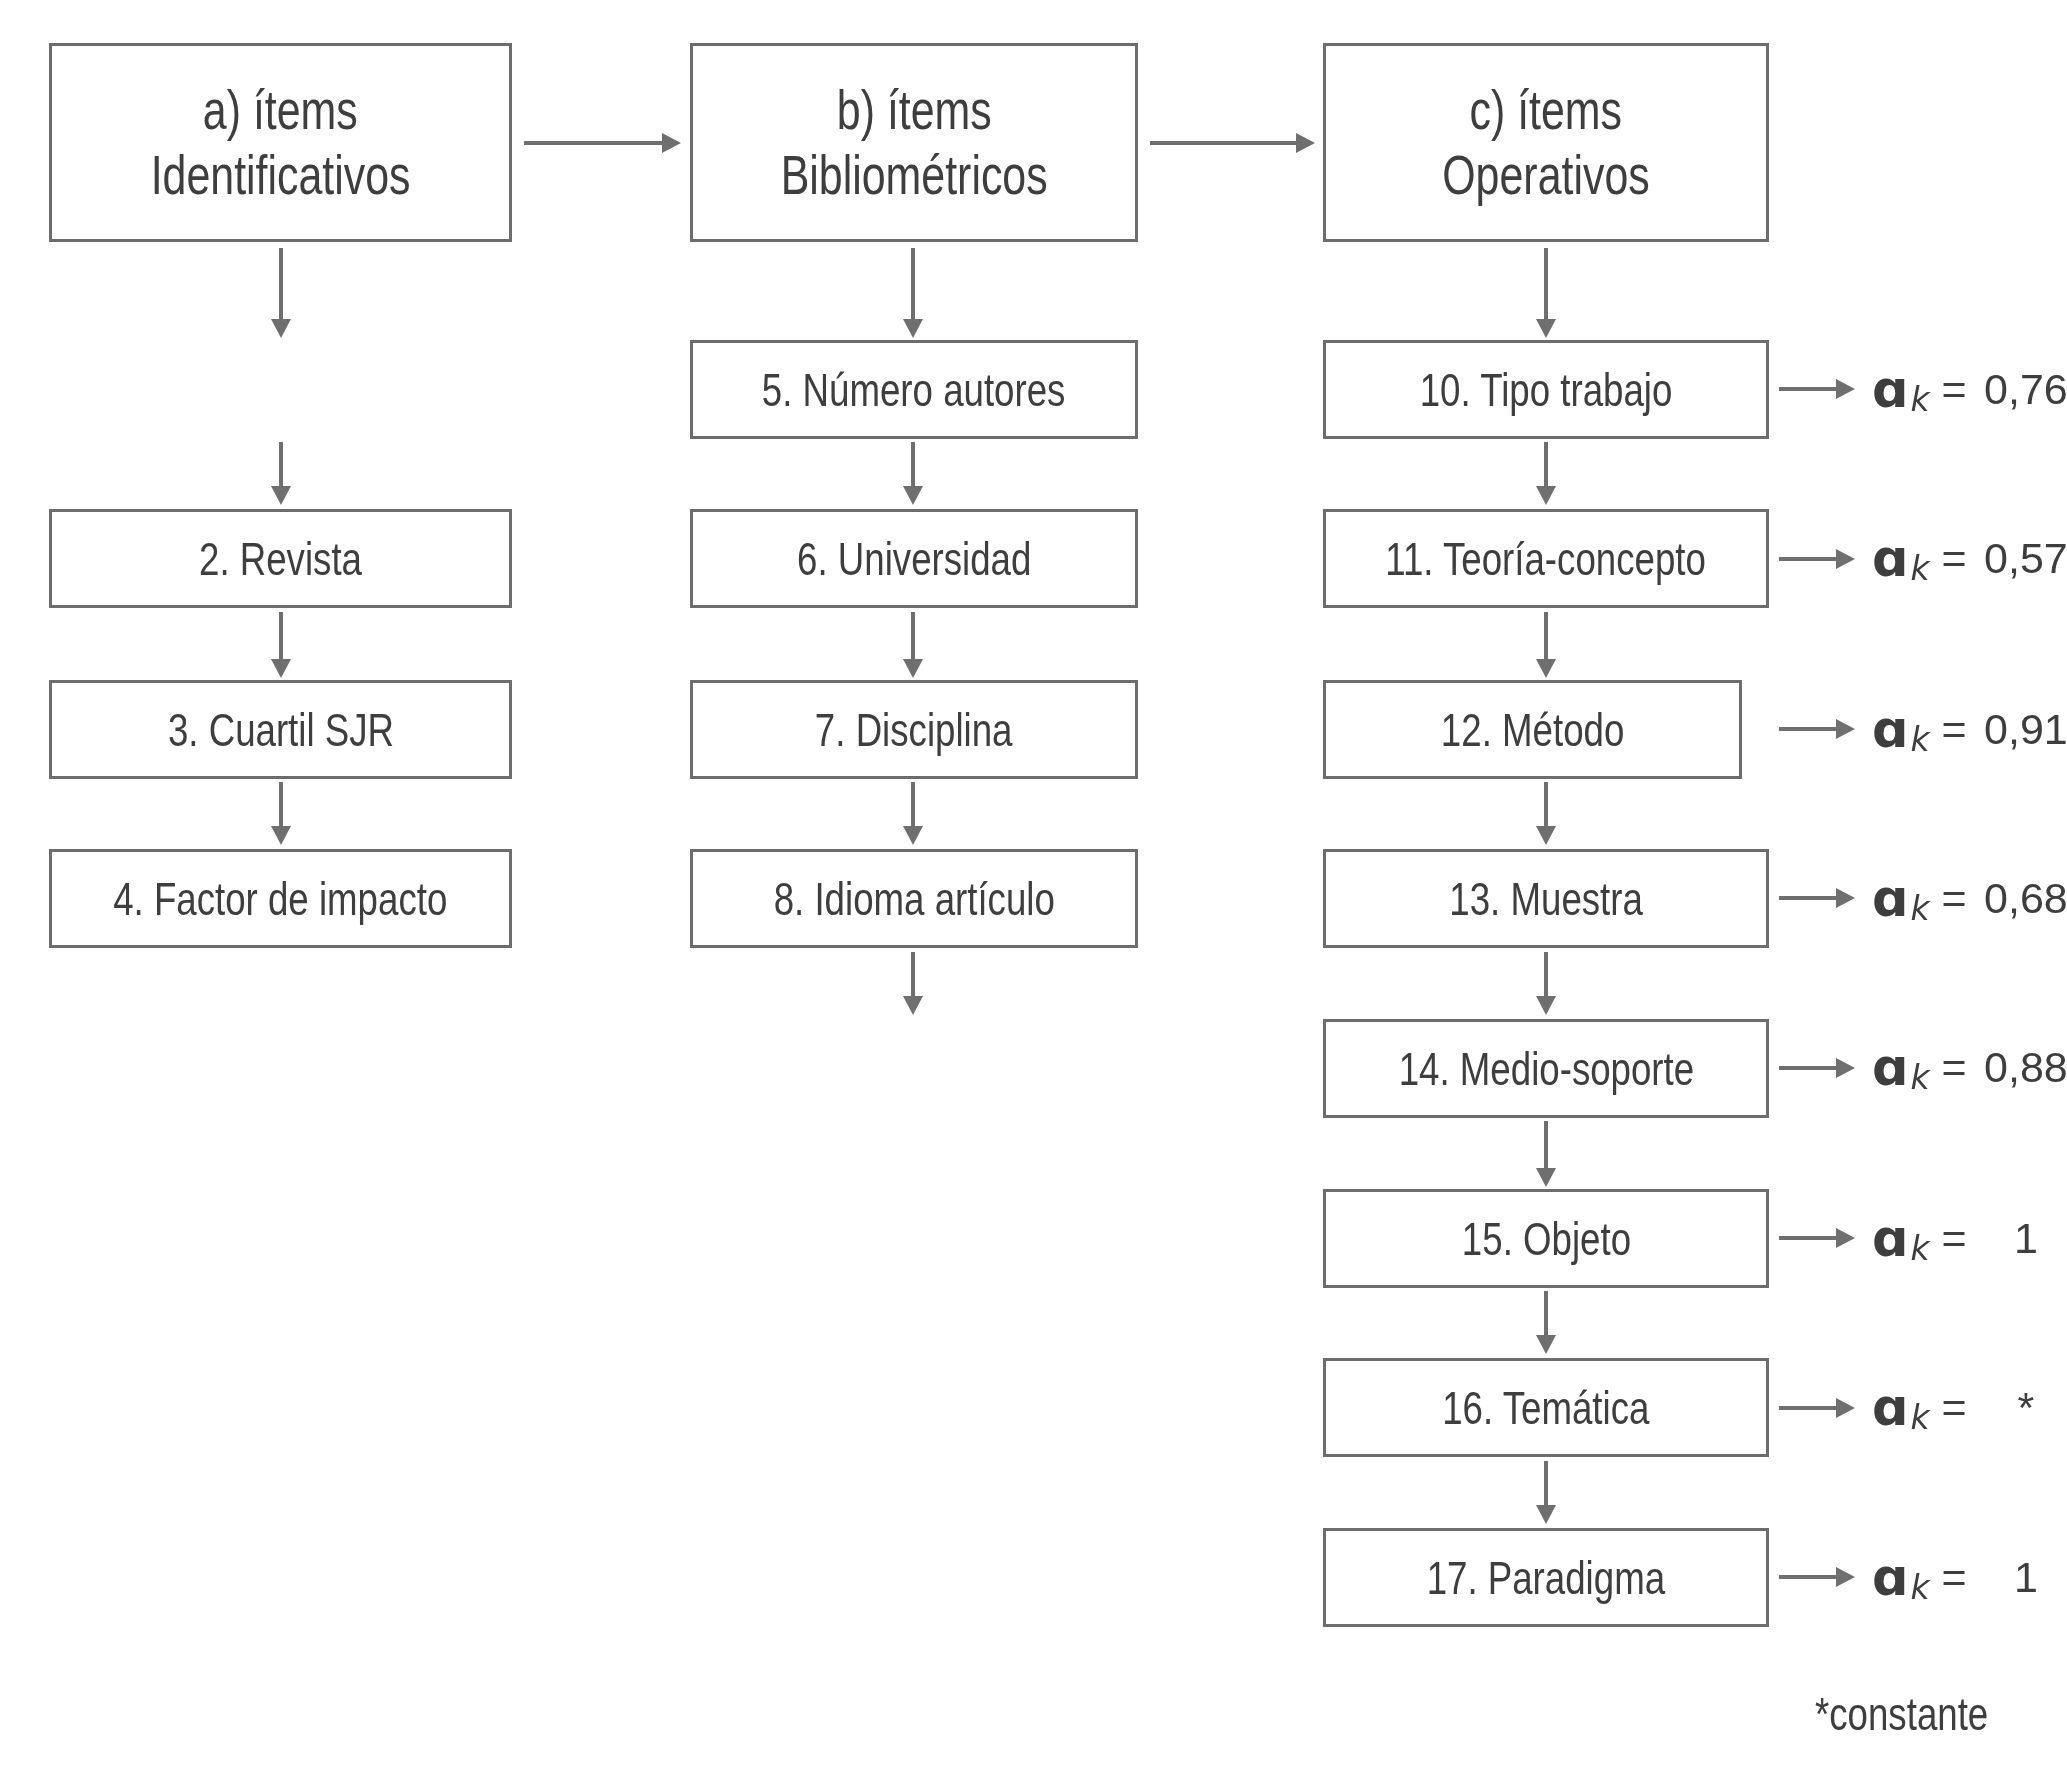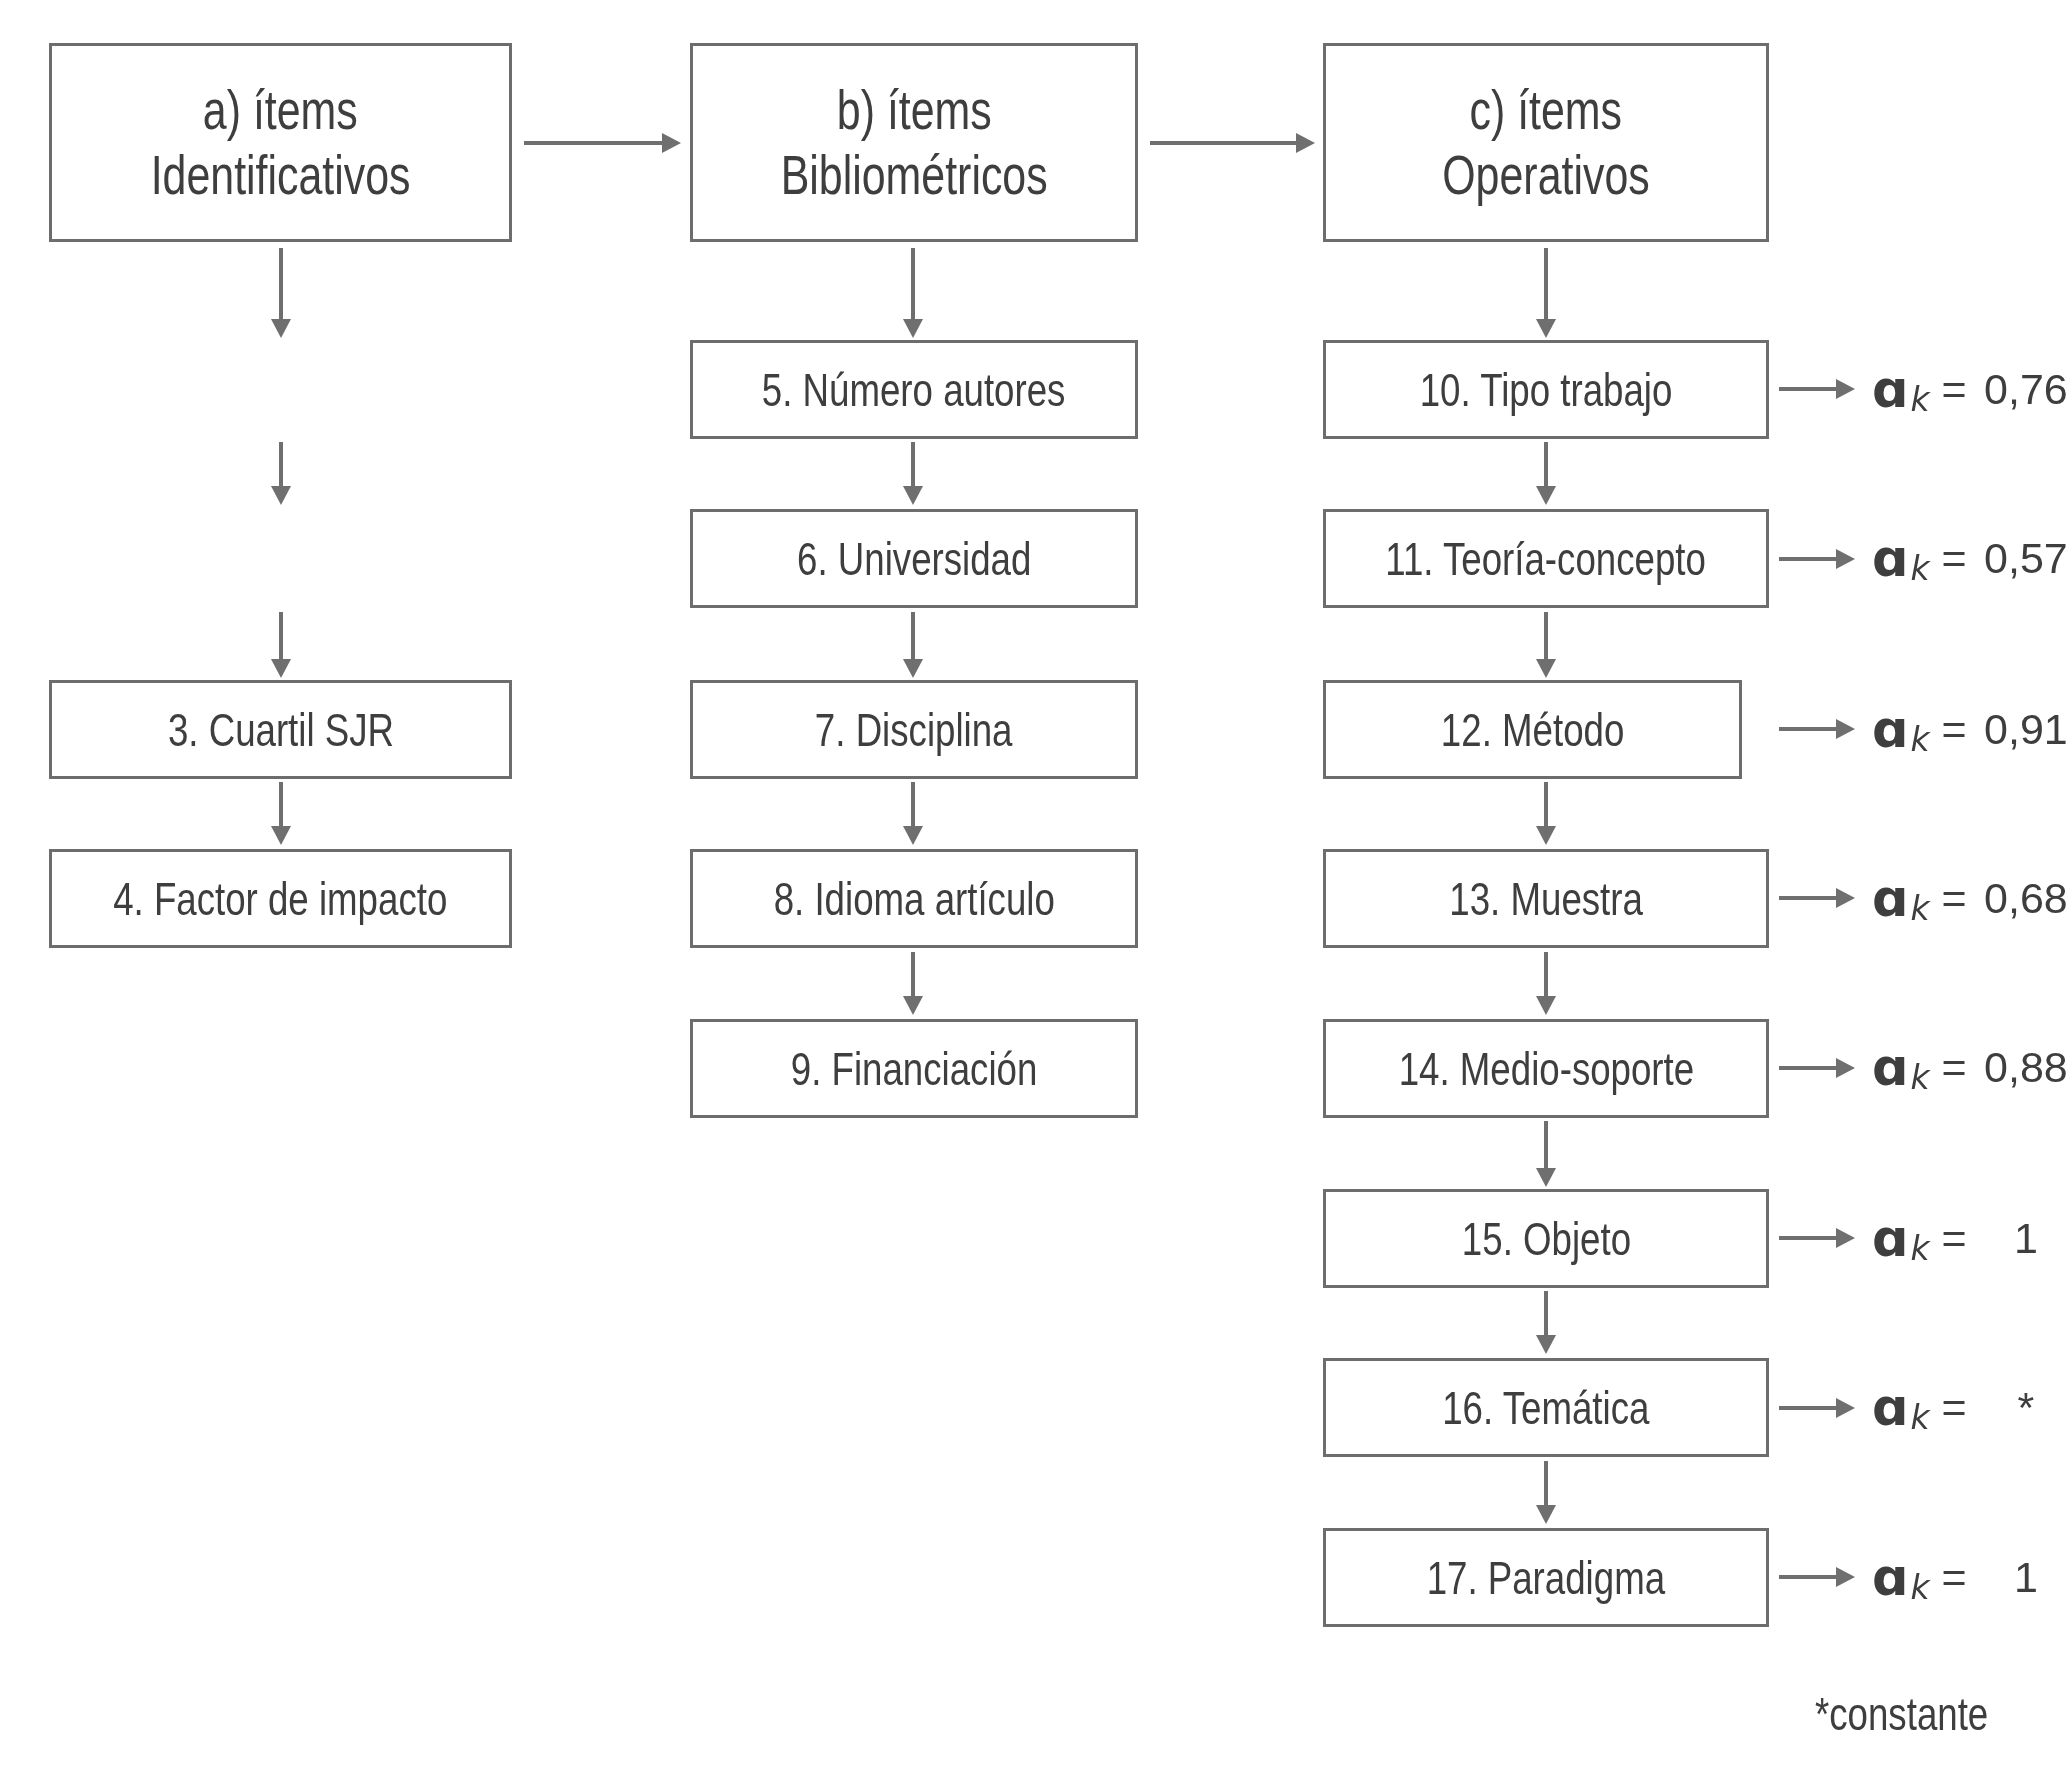--- a/index.html
+++ b/index.html
@@ -130,20 +130,23 @@
     <span class="t">Bibliométricos</span>
   </div>
   <div class="box header" style="left:1323px;top:43px;width:446px;height:199px">
     <span class="t">c) ítems</span>
     <span class="t">Operativos</span>
   </div>
 
   <div class="ha" style="left:524px;top:141px;width:138px"></div>
   <div class="ha" style="left:1150px;top:141px;width:146px"></div>
 
+  <div class="box item" style="left:49px;top:509px;width:463px">
+    <span class="t">2. Revista</span>
+  </div>
   <div class="box item" style="left:49px;top:680px;width:463px">
     <span class="t">3. Cuartil SJR</span>
   </div>
   <div class="box item" style="left:49px;top:849px;width:463px">
     <span class="t">4. Factor de impacto</span>
   </div>
 
   <div class="va" style="left:279px;top:248px;height:71px"></div>
   <div class="va" style="left:279px;top:442px;height:44px"></div>
   <div class="va" style="left:279px;top:612px;height:47px"></div>
@@ -153,23 +156,20 @@
     <span class="t">5. Número autores</span>
   </div>
   <div class="box item" style="left:690px;top:509px;width:448px">
     <span class="t">6. Universidad</span>
   </div>
   <div class="box item" style="left:690px;top:680px;width:448px">
     <span class="t">7. Disciplina</span>
   </div>
   <div class="box item" style="left:690px;top:849px;width:448px">
     <span class="t">8. Idioma artículo</span>
-  </div>
-  <div class="box item" style="left:690px;top:1019px;width:448px">
-    <span class="t">9. Financiación</span>
   </div>
 
   <div class="va" style="left:911px;top:248px;height:71px"></div>
   <div class="va" style="left:911px;top:442px;height:44px"></div>
   <div class="va" style="left:911px;top:612px;height:47px"></div>
   <div class="va" style="left:911px;top:782px;height:44px"></div>
   <div class="va" style="left:911px;top:952px;height:44px"></div>
 
   <div class="box item" style="left:1323px;top:340px;width:446px">
     <span class="t">10. Tipo trabajo</span>

